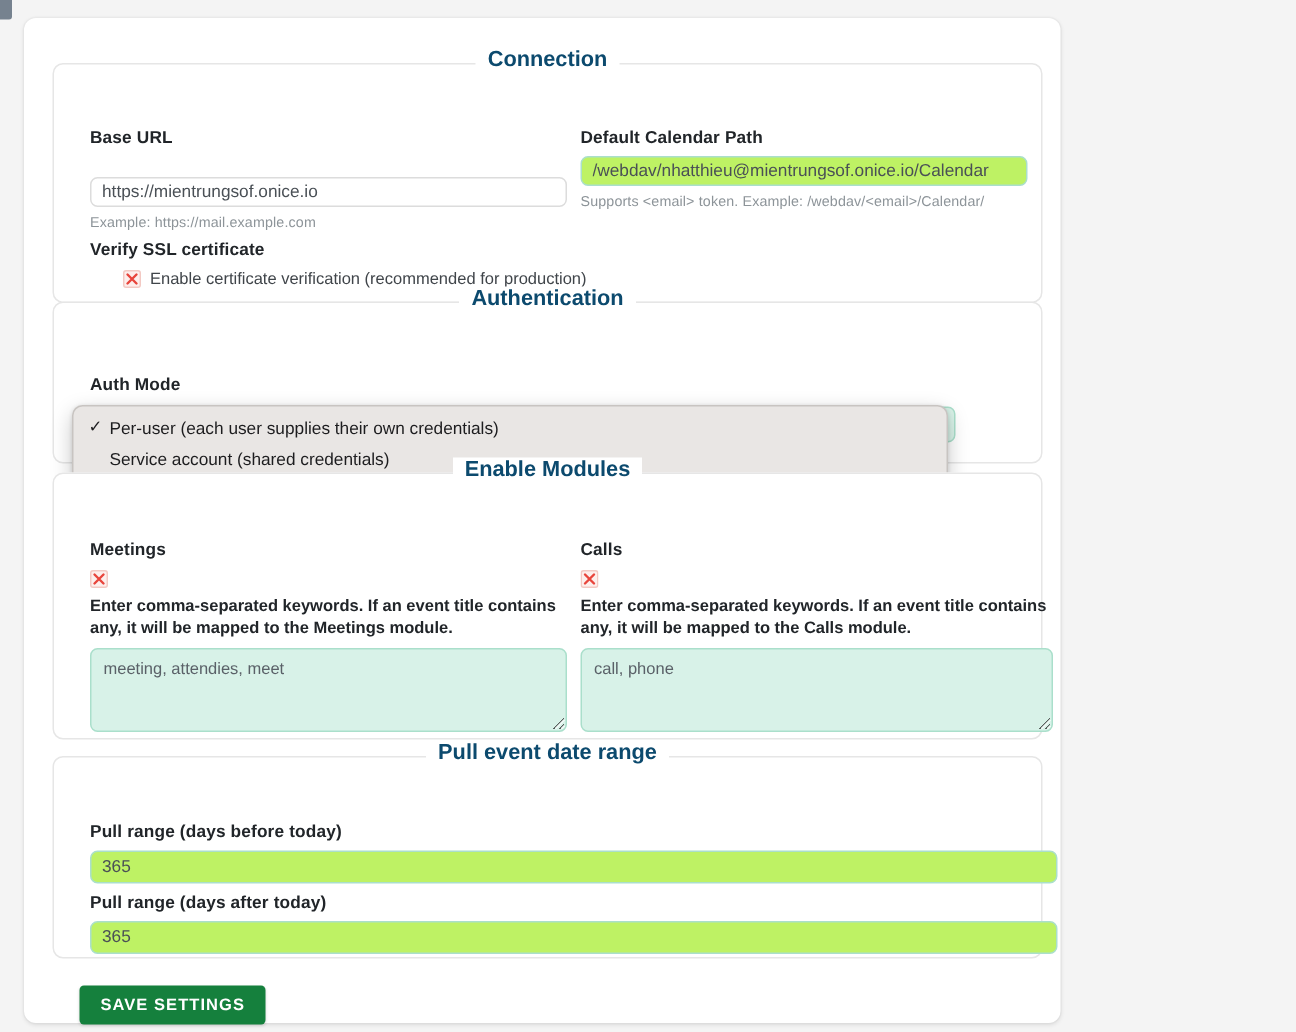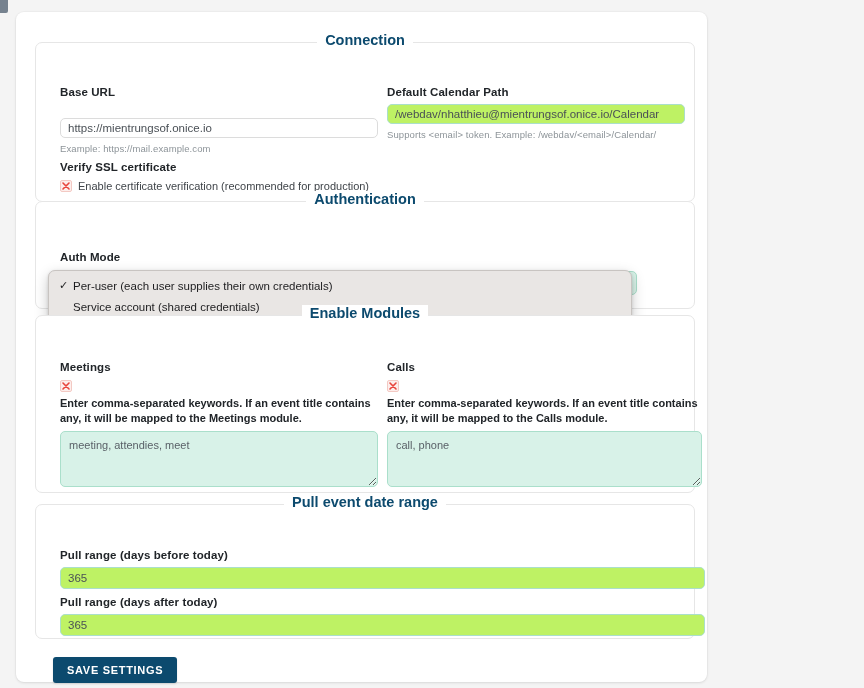--- a/index.html
+++ b/index.html
@@ -103,21 +103,21 @@
   }
 
   .xbox {
     display: inline-block;
     width: 12px; height: 12px;
     vertical-align: -2px;
     position: relative;
   }
   .xbox svg { display: block; }
 
-  .chk-row { display: flex; align-items: center; gap: 6px; }
+  .chk-row { display: flex; align-items: center; gap: 6px; margin-left: 22px; }
   .chk-lbl {
     font-size: 11px;
     color: #40454a;
   }
 
   
   #auth-select {
     position: absolute;
     left: 41px; top: 259px;
     width: 580px; height: 24px;
@@ -142,21 +142,21 @@
     display: flex;
     align-items: center;
     gap: 5px;
     line-height: 1.45;
   }
   .opt .tick { width: 9px; display: inline-block; font-size: 11px; }
 
   #save-btn {
     position: absolute;
     left: 37px; top: 645px;
-    background: #0c4a6e;
+    background: #15803d;
     color: #ffffff;
     border: none;
     border-radius: 3px;
     font-family: "Liberation Sans", sans-serif;
     font-size: 11px;
     font-weight: bold;
     letter-spacing: .7px;
     padding: 7px 14px;
     cursor: pointer;
     box-shadow: 0 1px 2px rgba(0,0,0,0.12);

